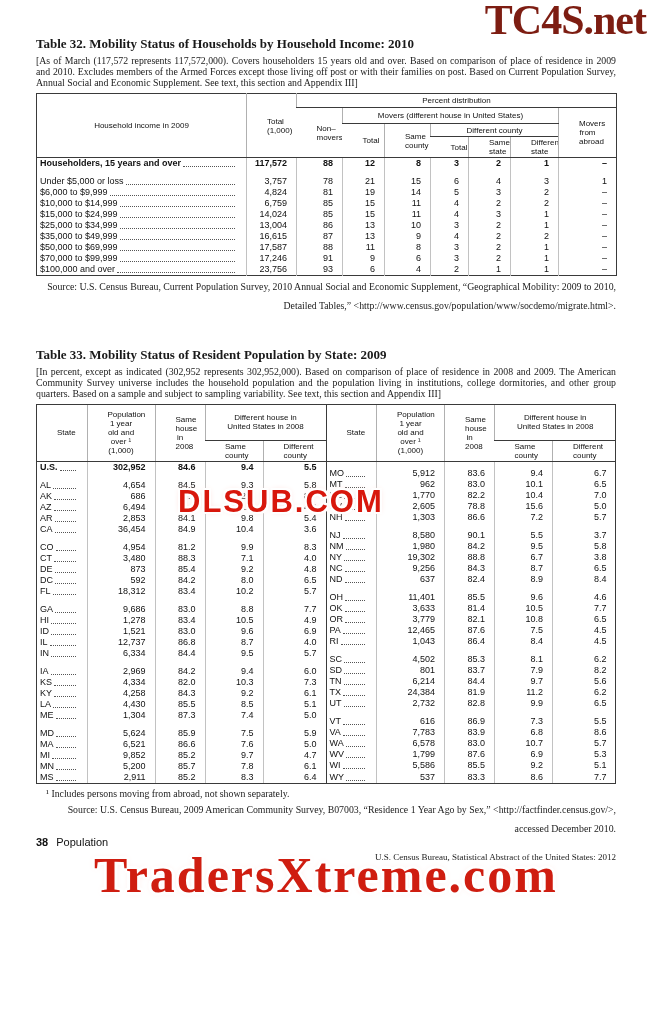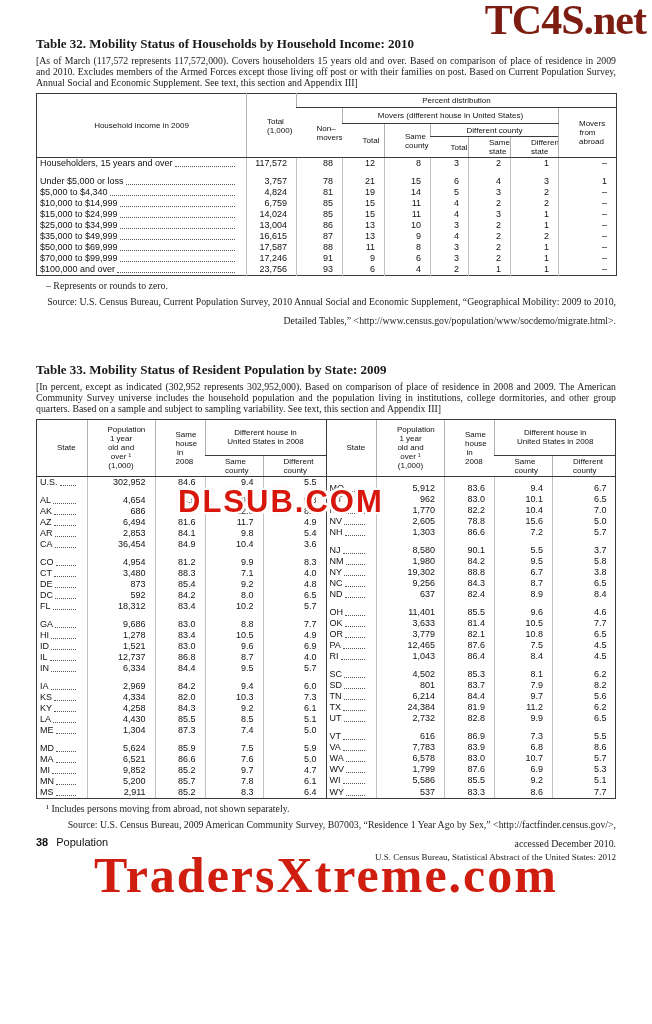--- a/index.html
+++ b/index.html
@@ -16,21 +16,21 @@
   .dt { border-collapse:collapse; table-layout:fixed; font-family:"Liberation Sans", sans-serif; color:#111; }
   .dt th { font-weight:normal; font-size:8px; line-height:9px; text-align:center; padding:1px 20px;
            border-bottom:1px solid #3a3a3a; border-left:1px solid #b0b0b0; vertical-align:middle; overflow:hidden; }
   .dt th:first-child, .dt td:first-child { border-left:none; }
   .dt td { font-size:9px; line-height:11px; padding:0 9px 0 3px; border-left:1px solid #c2c2c2;
            white-space:nowrap; overflow:hidden; vertical-align:bottom; }
   .dt td.num { text-align:right; }
   .dt tbody tr { height:11px; }
   .dt tbody tr.gap { height:7px; }
   .dt tbody tr.gap td { line-height:6px; }
-  .dt tr.b td { font-weight:normal; }
+  .dt tr.b td { font-weight:bold; }
   .stubflex { display:flex; align-items:flex-end; }
   .stubflex .lbl { white-space:nowrap; }
   .stubflex .leader { flex:1 1 auto; border-bottom:1px dotted #555; margin:0 2px 2px 2px; min-width:4px; }
 
   .t32 { width:580px; border:1px solid #3a3a3a; margin-top:2px; }
   .t32 thead tr:nth-child(1) { height:14px; }
   .t32 thead tr:nth-child(2) { height:16px; }
   .t32 thead tr:nth-child(3) { height:13px; }
   .t32 thead tr:nth-child(4) { height:21px; }
 
@@ -147,21 +147,21 @@
               <td class="num">21</td>
               <td class="num">15</td>
               <td class="num">6</td>
               <td class="num">4</td>
               <td class="num">3</td>
               <td class="num">1</td>
             </tr>
             <tr>
               <td class="stub">
                 <div class="stubflex">
-                  <span class="lbl">$5,000 to $4,340</span>
+                  <span class="lbl">$6,000 to $9,999</span>
                   <span class="leader"></span>
                 </div>
               </td>
               <td class="num">4,824</td>
               <td class="num">81</td>
               <td class="num">19</td>
               <td class="num">14</td>
               <td class="num">5</td>
               <td class="num">3</td>
               <td class="num">2</td>
@@ -275,21 +275,20 @@
               <td class="num">6</td>
               <td class="num">4</td>
               <td class="num">2</td>
               <td class="num">1</td>
               <td class="num">1</td>
               <td class="num">–</td>
             </tr>
           </tbody>
       </table>
 
-      <p class="tfoot-note">– Represents or rounds to zero.</p>
       <p class="tsource">Source: U.S. Census Bureau, Current Population Survey, 2010 Annual Social and Economic Supplement, “Geographical Mobility: 2009 to 2010, Detailed Tables,” &lt;http://www.census.gov/population/www/socdemo/migrate.html&gt;.</p>
     </section>
 
     <section class="t33block">
       <h2 class="ttitle">Table 33. Mobility Status of Resident Population by State: 2009</h2>
       <p class="tnote">[In percent, except as indicated (302,952 represents 302,952,000). Based on comparison of place of residence in 2008 and 2009. The American Community Survey universe includes the household population and the population living in institutions, college dormitories, and other group quarters. Based on a sample and subject to sampling variability. See text, this section and Appendix III]</p>
 
       <div class="t33wrap">
         <table class="dt t33 leftpanel">
           <colgroup>

